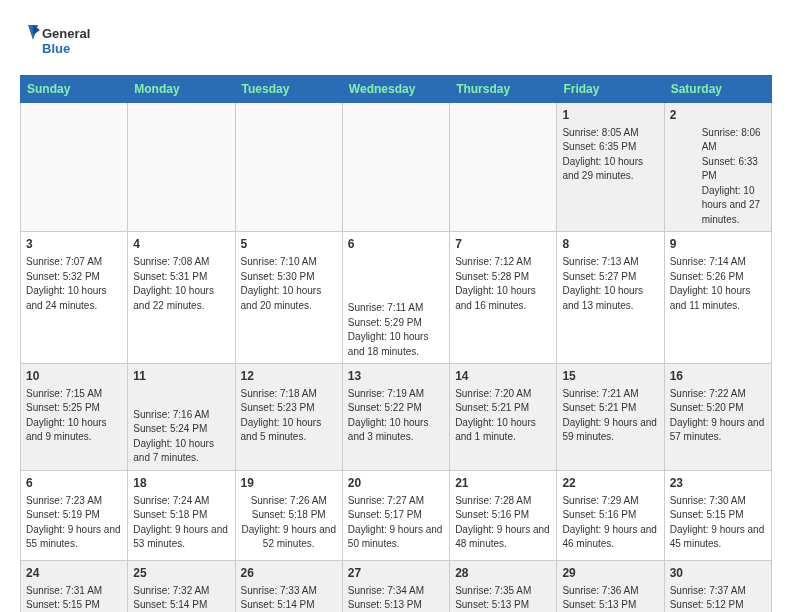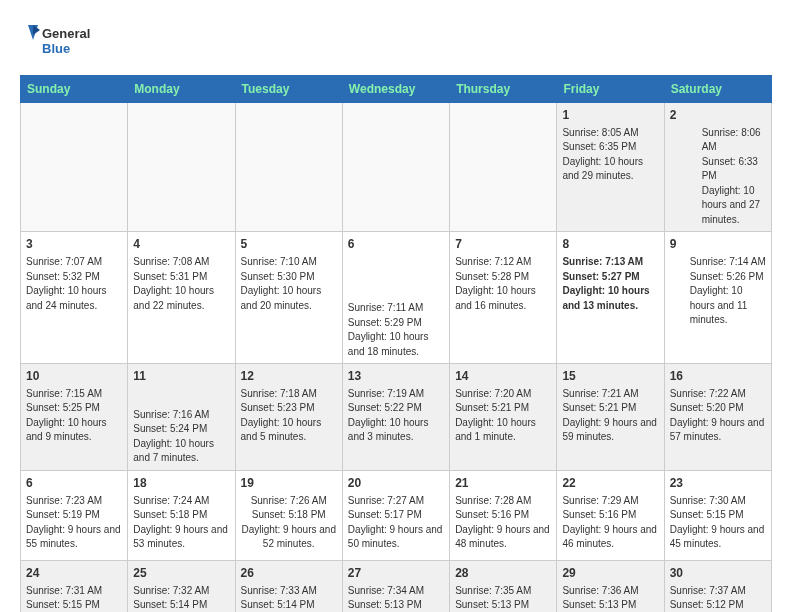--- a/index.html
+++ b/index.html
@@ -151,27 +151,27 @@
 Daylight: 10 hours and 18 minutes.</div>
         </td>
         <td>
           <span class="day-number">7</span>
           <div class="day-info" style="white-space: pre-line;">Sunrise: 7:12 AM
 Sunset: 5:28 PM
 Daylight: 10 hours and 16 minutes.</div>
         </td>
         <td>
           <span class="day-number">8</span>
-          <div class="day-info" style="white-space: pre-line; font-weight: bold;">Sunrise: 7:13 AM
+          <div class="day-info" style="white-space: pre-line;">Sunrise: 7:13 AM
 Sunset: 5:27 PM
 Daylight: 10 hours and 13 minutes.</div>
         </td>
         <td>
           <span class="day-number">9</span>
-          <div class="day-info" style="white-space: pre-line; margin-left: 20px;">Sunrise: 7:14 AM
+          <div class="day-info" style="white-space: pre-line;">Sunrise: 7:14 AM
 Sunset: 5:26 PM
 Daylight: 10 hours and 11 minutes.</div>
         </td>
       </tr>
       <tr>
         <td class="shaded">
           <span class="day-number">10</span>
           <div class="day-info" style="white-space: pre-line;">Sunrise: 7:15 AM
 Sunset: 5:25 PM
 Daylight: 10 hours and 9 minutes.</div>

